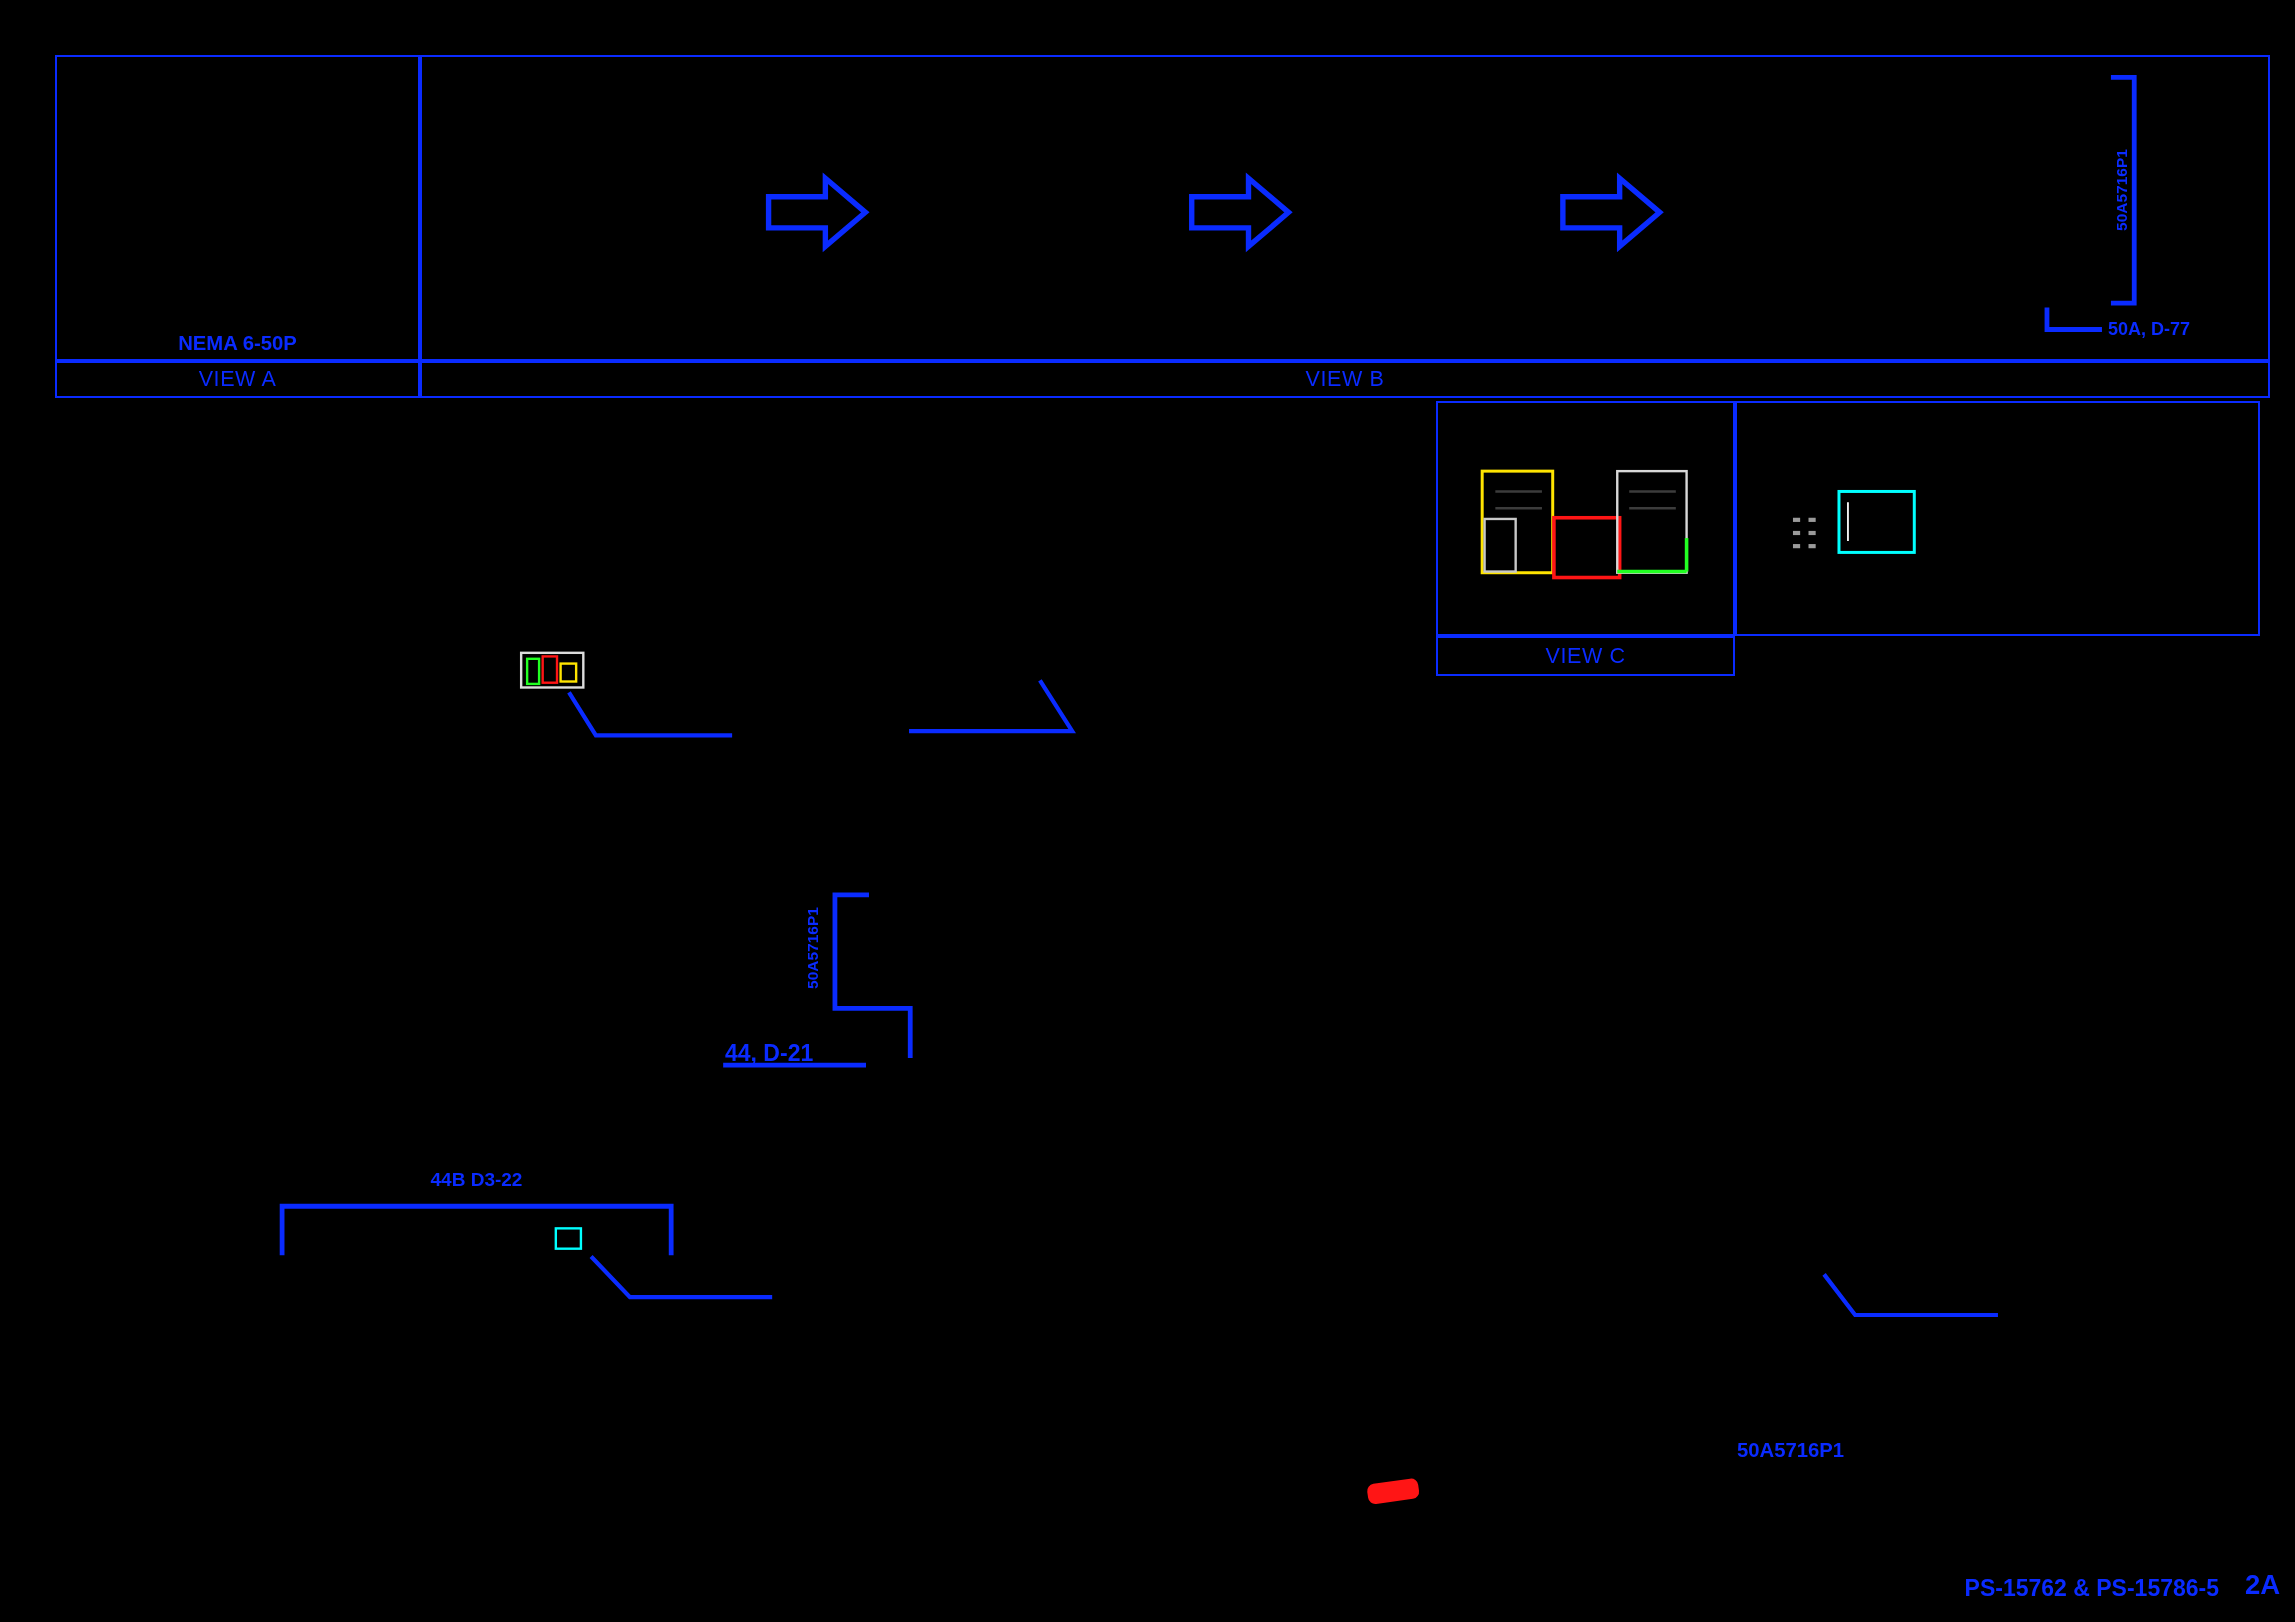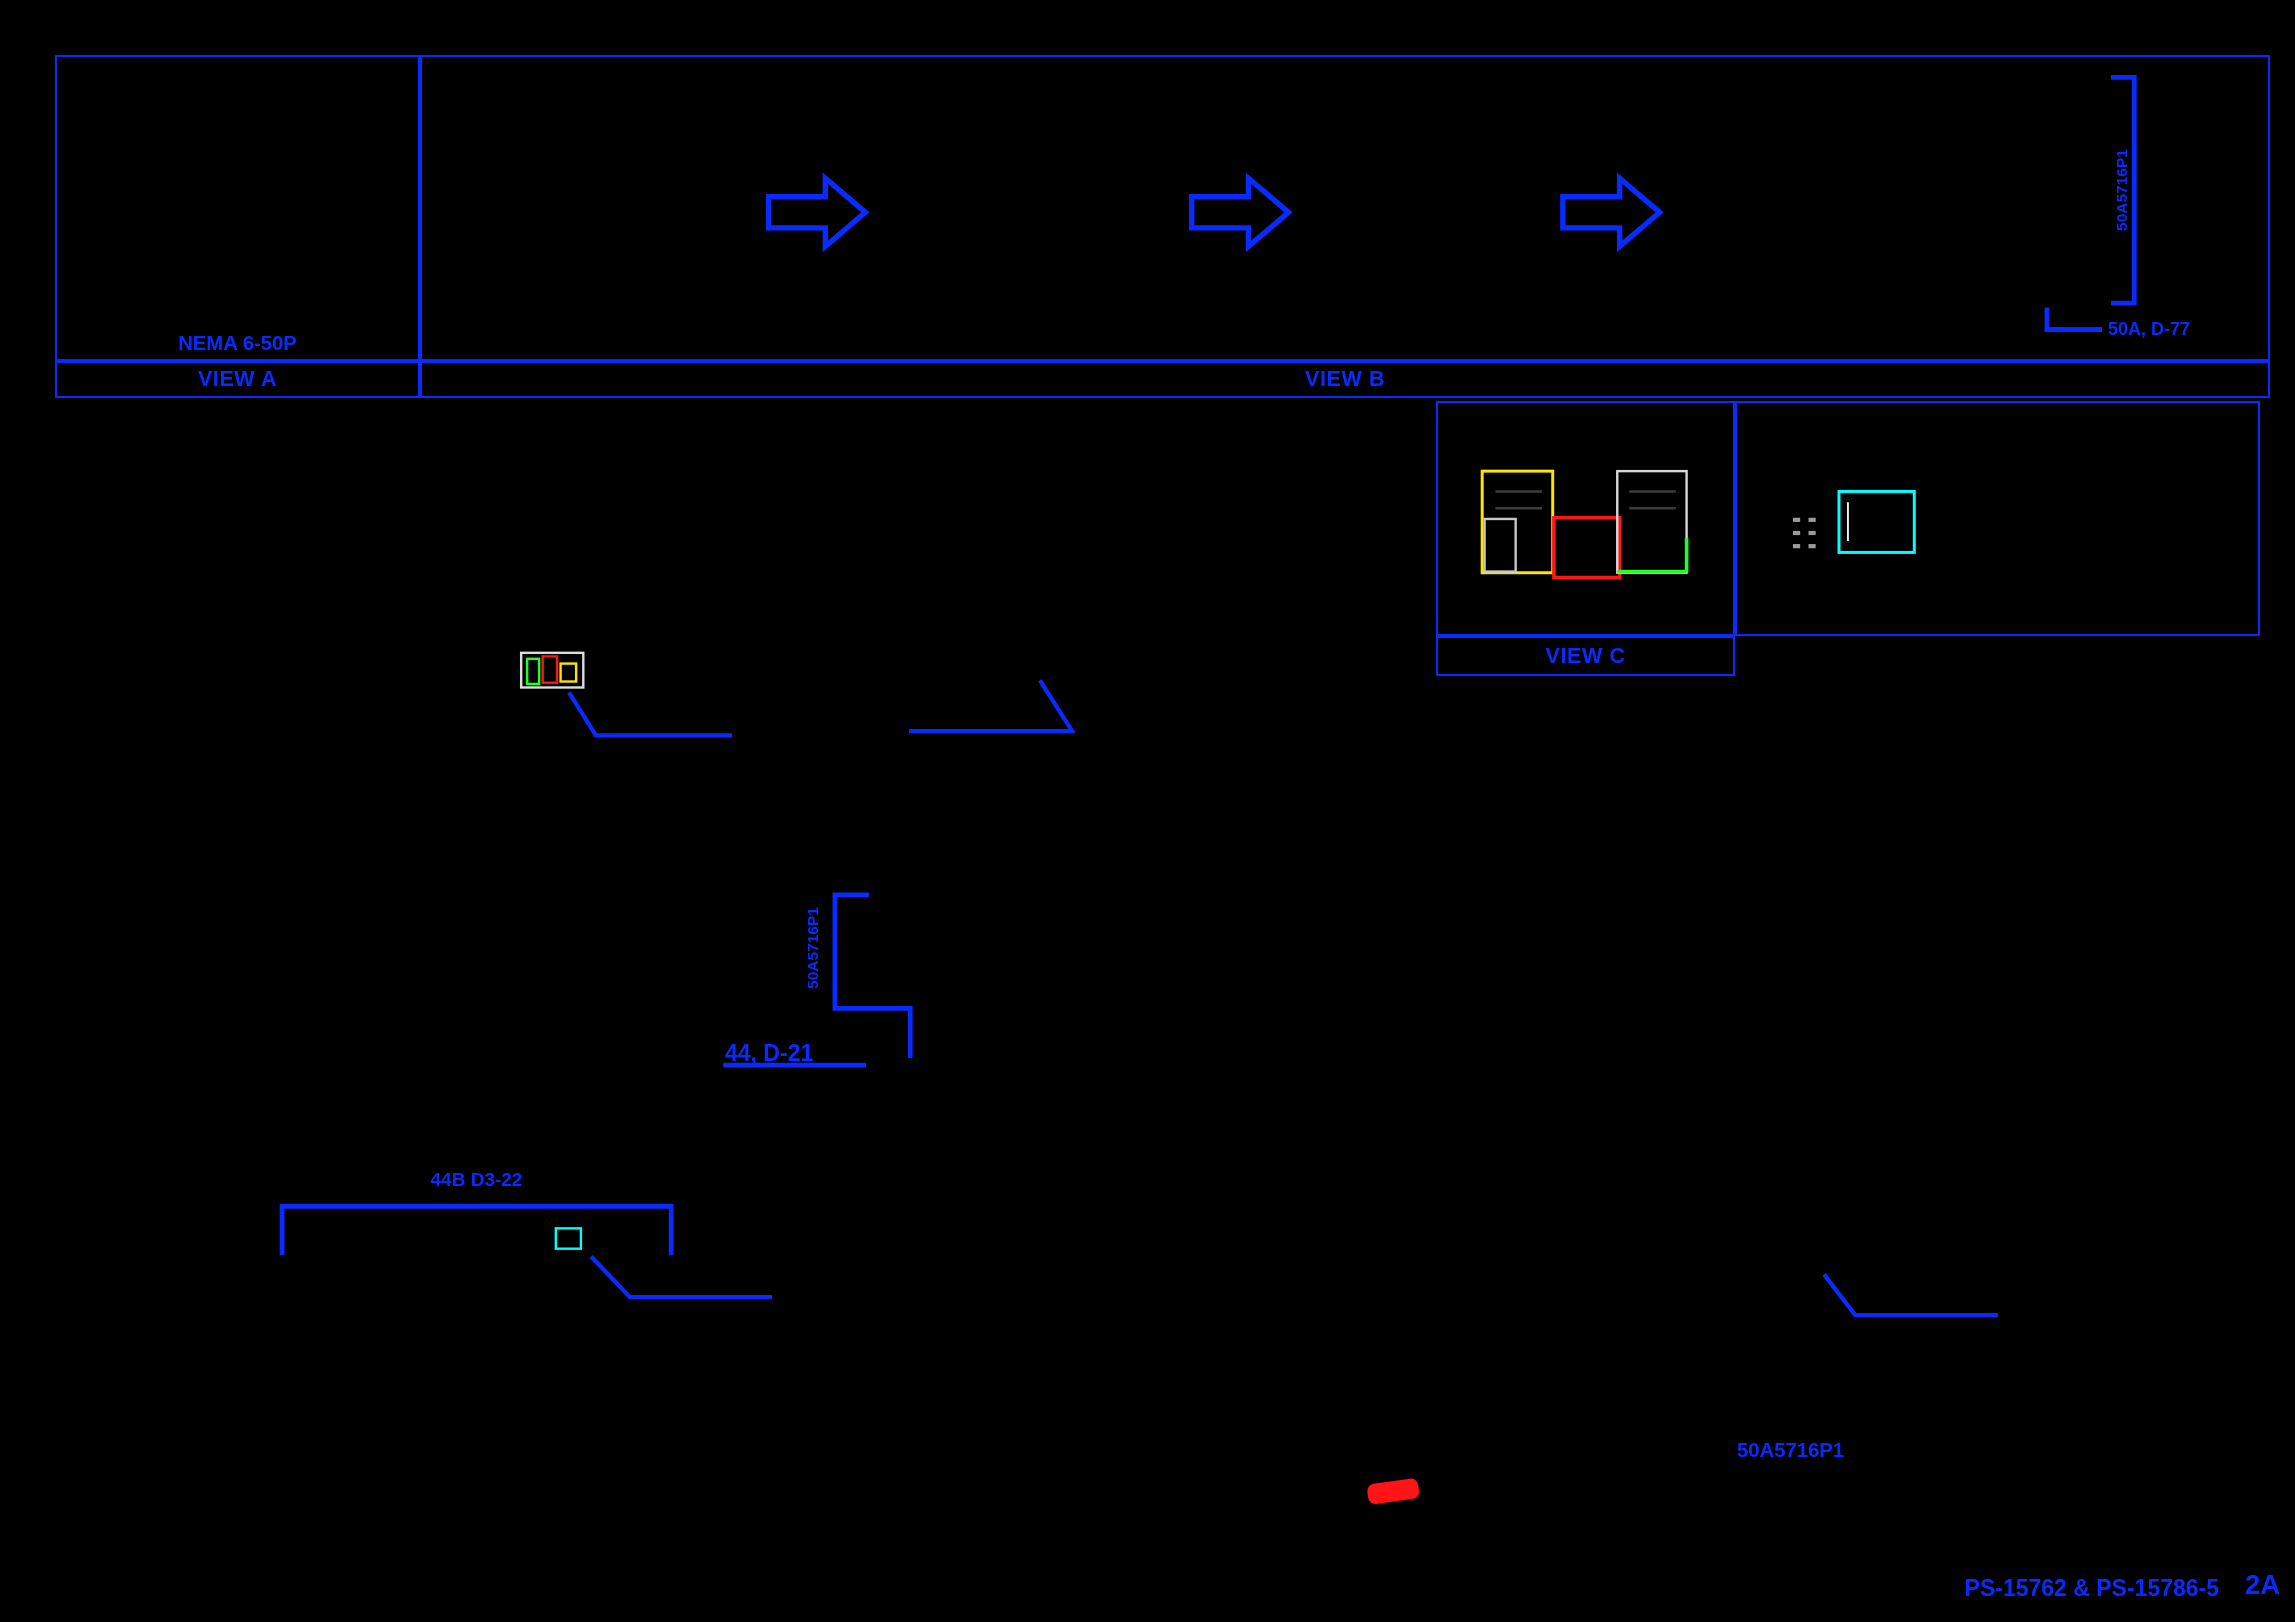--- a/index.html
+++ b/index.html
@@ -12,21 +12,21 @@
   }
   html,body{margin:0;padding:0;background:#000;}
   #canvas{position:relative;width:2295px;height:1623px;background:#000;overflow:hidden;
           font-family:"Liberation Sans",sans-serif;}
   .t{position:absolute;color:var(--blue);font-weight:bold;white-space:nowrap;
      font-family:"Liberation Sans",sans-serif;text-align:right;}
   .rot{transform:rotate(-90deg);text-align:center;}
   .frame{position:absolute;display:grid;box-sizing:border-box;}
   .cell{border:2.4px solid var(--blue);box-sizing:border-box;position:relative;}
   .bar{border:2.4px solid var(--blue);box-sizing:border-box;display:flex;align-items:center;justify-content:center;}
-  .bar .t2{color:var(--blue);font-weight:bold;font-size:21.5px;letter-spacing:0.6px;}
+  .bar .t2{color:var(--blue);font-weight:normal;font-size:21.5px;letter-spacing:0.6px;}
   .caption-holder{position:absolute;left:0;right:0;bottom:3.6px;text-align:center;
      color:var(--blue);font-weight:bold;font-size:20.3px;}
   svg{position:absolute;left:0;top:0;pointer-events:none;}
 </style>
 </head>
 <body>
 
 <div id="canvas">
 
   <div class="frame" style="left:55px;top:55px;width:2215px;height:343px;grid-template-columns:365px 1fr;grid-template-rows:1fr 37px;">

